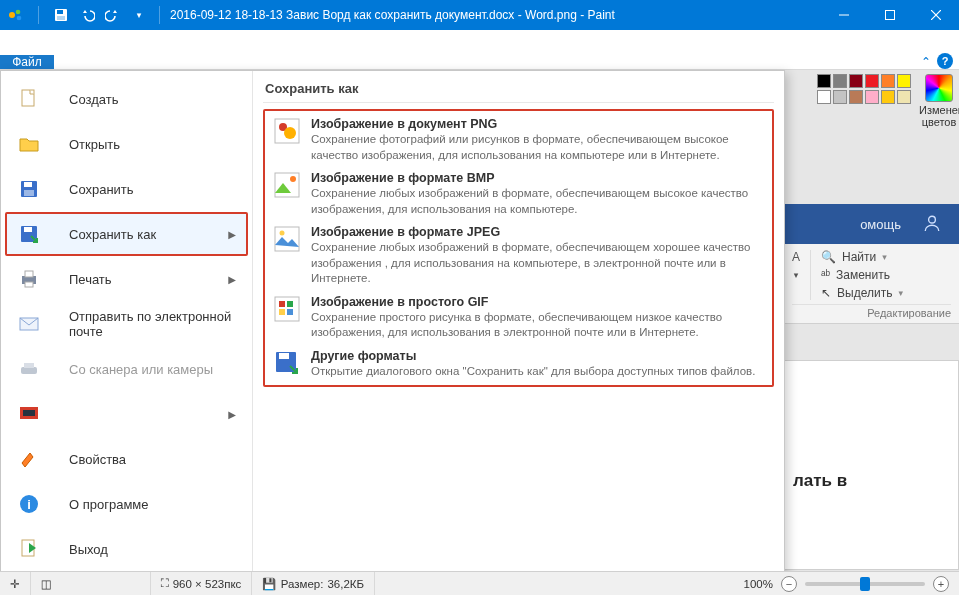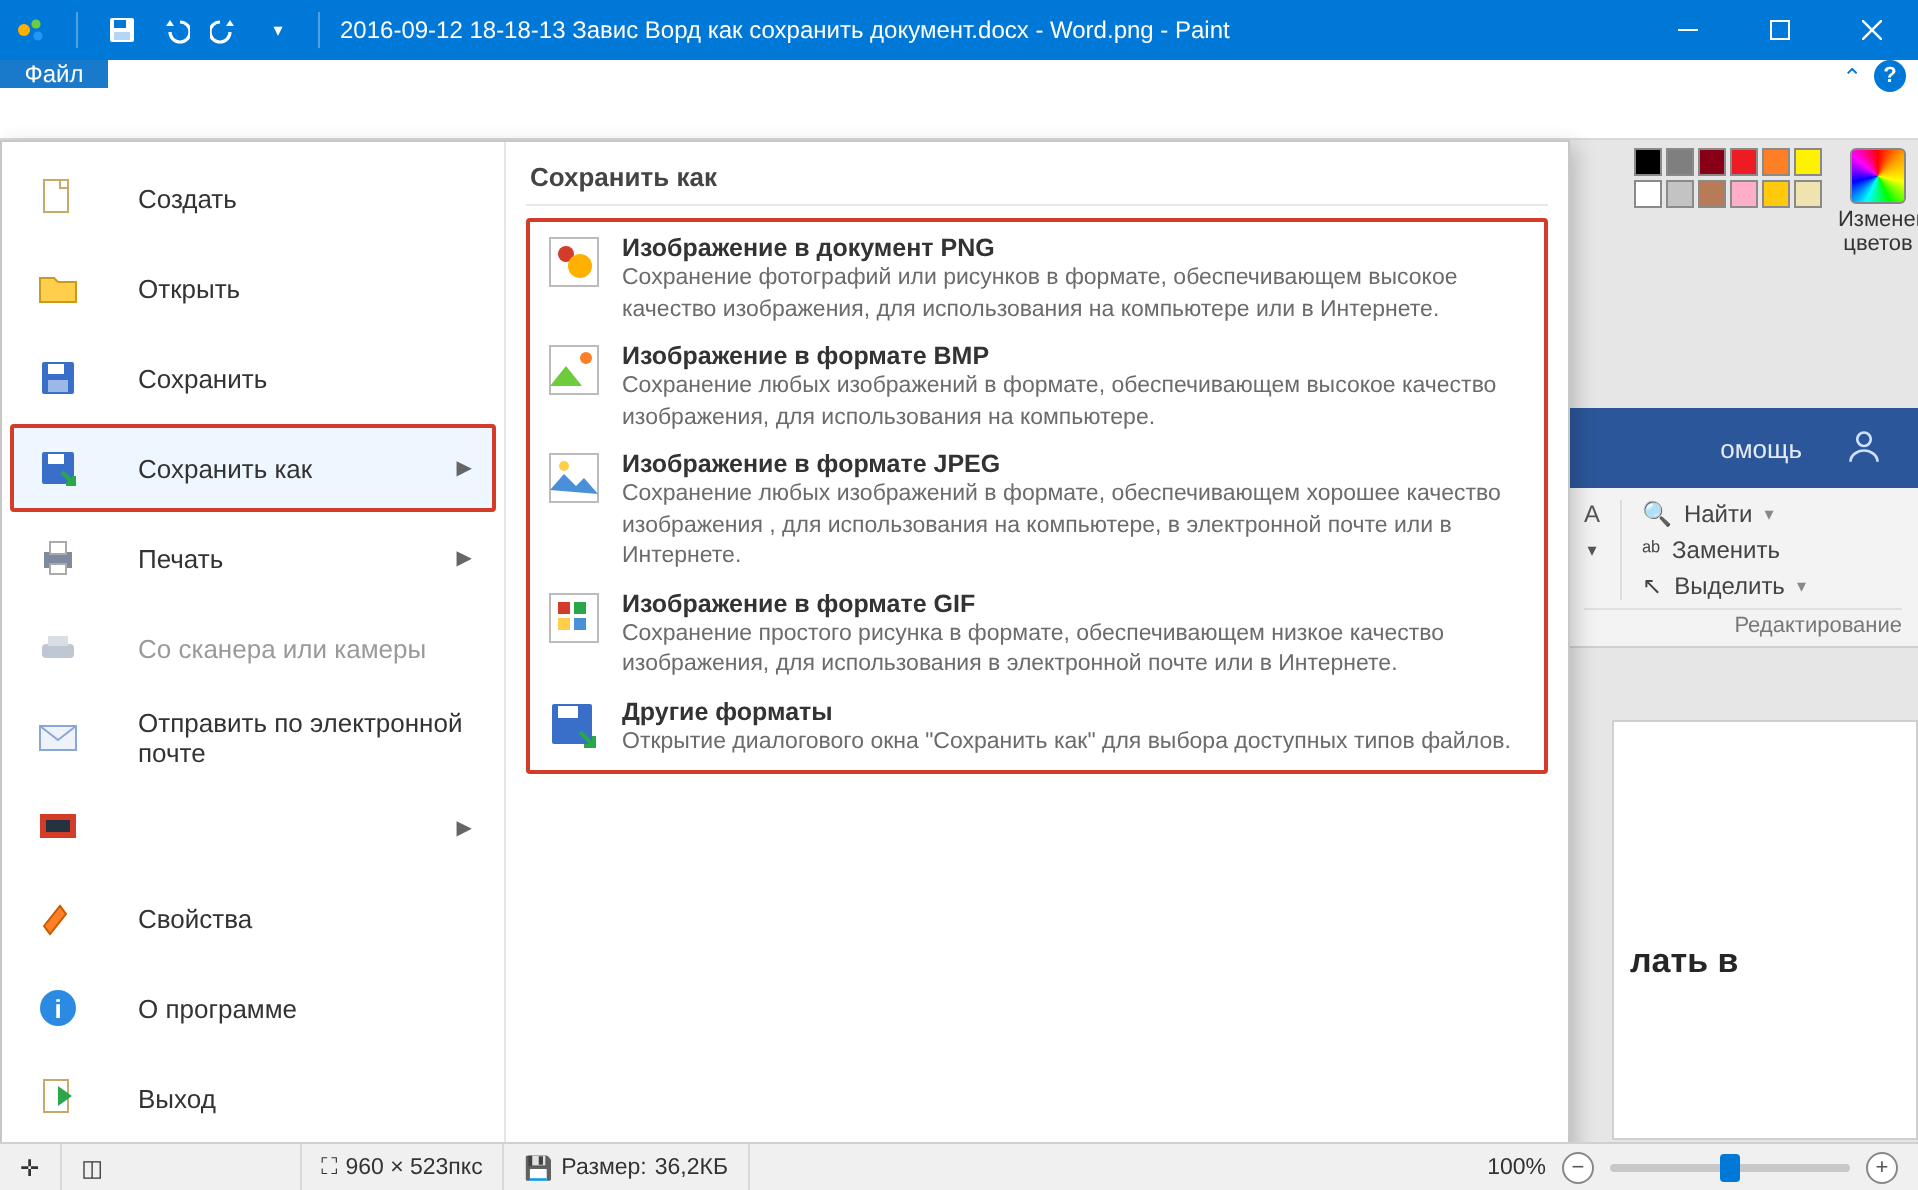--- a/index.html
+++ b/index.html
@@ -8,21 +8,21 @@
 
 .titlebar { height: 30px; background: #0078d7; color: #fff; display: flex; align-items: center; padding: 0; }
 .titlebar .qat { display: flex; align-items: center; gap: 10px; padding: 0 8px; }
 .qat-icon { width:16px; height:16px; display:flex; align-items:center; justify-content:center; font-size:12px; }
 .titlebar .sep { width:1px; height:18px; background: rgba(255,255,255,.3); margin: 0 4px; }
 .titlebar .title { flex: 1; padding-left: 6px; font-size: 12px; white-space: nowrap; overflow: hidden; }
 .titlebar .winctl { display: flex; }
 .titlebar .winctl div { width: 46px; height: 30px; display: flex; align-items: center; justify-content: center; }
 
 
-.tabrow { height: 40px; background:#fff; border-bottom: 1px solid #d9d9d9; display: flex; align-items:flex-start; position:relative; }
+.tabrow { height: 40px; background:#fff; border-bottom: 1px solid #d9d9d9; display: flex; align-items:flex-end; position:relative; }
 .file-tab { background:#1979ca; color:#fff; width:54px; display:flex; align-items:center; justify-content:center; font-size:12px; }
 .tabrow .right-icons { margin-left:auto; display:flex; align-items:center; gap:6px; padding-right:6px; color:#0078d7; }
 .help-circle { width:16px;height:16px;border-radius:50%;background:#0078d7;color:#fff;display:flex;align-items:center;justify-content:center;font-size:11px;font-weight:bold; }
 
 
 .workspace { position: relative; height: 517px; background: #e6e6e6; }
 
 
 .bg-ribbon { position:absolute; top:0; right:0; height:100px; display:flex; align-items:flex-start; padding-top:4px; gap:8px; }
 .swatches { display:grid; grid-template-columns: repeat(6,14px); grid-template-rows: repeat(2,14px); gap:2px; }
@@ -30,21 +30,21 @@
 .edit-colors { width:40px; text-align:center; font-size:11px; color:#333; }
 .edit-colors .rainbow { width:28px; height:28px; margin:0 auto 2px; background: conic-gradient(red,orange,yellow,lime,cyan,blue,magenta,red); border:1px solid #888; border-radius:3px; }
 
 
 .word-header { position:absolute; top:134px; right:0; width:175px; }
 .word-tabs { height:40px; background:#2b579a; color:#e6ecf5; display:flex; align-items:center; justify-content:flex-end; gap:22px; padding-right:18px; font-size:13px; }
 .word-ribbon { background:#f3f3f3; border-bottom:1px solid #d0d0d0; padding:6px 8px 4px 8px; font-size:12px; color:#444; }
 .word-ribbon .col { display:flex; flex-direction:column; gap:4px; }
 .word-ribbon .row { display:flex; align-items:center; gap:6px; }
 .word-ribbon .grp-label { text-align:right; font-size:11px; color:#777; margin-top:4px; border-top:1px solid #e0e0e0; padding-top:2px;}
-.word-canvas { position:absolute; top:290px; right:0; width:153px; height:210px; background:#fff; border:1px solid #cfcfcf; padding:110px 8px 8px 8px; font-size:17px; font-weight:600; color:#262626; }
+.word-canvas { position:absolute; top:290px; right:0; width:175px; height:210px; background:#fff; border:1px solid #cfcfcf; padding:110px 8px 8px 8px; font-size:17px; font-weight:600; color:#262626; }
 
 
 .filemenu { position:absolute; left:0; top:0; width:785px; height:512px; background:#fff; border:1px solid #c7c7c7; box-shadow: 3px 3px 10px rgba(0,0,0,.2); display:flex; }
 .filemenu-left { width:252px; border-right:1px solid #e5e5e5; padding:6px 4px; display:flex; flex-direction:column; gap:1px; }
 .fm-item { display:flex; align-items:center; gap:28px; height:44px; padding:0 10px; border:2px solid transparent; border-radius:2px; color:#333; font-size:13px; position:relative; }
 .fm-item.disabled { color:#9a9a9a; }
 .fm-item.highlight { border-color:#d43c2a; background:#eef6ff; }
 .fm-item .arrow { margin-left:auto; color:#666; font-size:10px; }
 .fm-icon { width:24px; height:24px; display:flex; align-items:center; justify-content:center; }
 .fm-icon svg { width:24px; height:24px; }
@@ -239,37 +239,37 @@
           <span class="fm-icon">
             <svg viewBox="0 0 24 24">
               <rect x="5" y="9" width="14" height="8" fill="#7d8aa0"></rect>
               <rect x="8" y="4" width="8" height="6" fill="#fff" stroke="#aaa"></rect>
               <rect x="8" y="15" width="8" height="5" fill="#fff" stroke="#aaa"></rect>
             </svg>
           </span>
           <span>Печать</span>
           <span class="arrow">▶</span>
         </div>
+        <div class="fm-item">
+          <span class="fm-icon">
+            <svg viewBox="0 0 24 24">
+              <rect x="3" y="6" width="18" height="12" fill="#eef3fb" stroke="#8aa7d6"></rect>
+              <path d="M3 6l9 7 9-7" fill="none" stroke="#8aa7d6"></path>
+            </svg>
+          </span>
+          <span>Отправить по электронной почте</span>
+        </div>
         <div class="fm-item disabled">
           <span class="fm-icon">
             <svg viewBox="0 0 24 24">
               <rect x="4" y="10" width="16" height="7" rx="2" fill="#bfc7d2"></rect>
               <rect x="7" y="6" width="10" height="5" fill="#d9dee6"></rect>
             </svg>
           </span>
           <span>Со сканера или камеры</span>
-        </div>
-        <div class="fm-item">
-          <span class="fm-icon">
-            <svg viewBox="0 0 24 24">
-              <rect x="3" y="6" width="18" height="12" fill="#eef3fb" stroke="#8aa7d6"></rect>
-              <path d="M3 6l9 7 9-7" fill="none" stroke="#8aa7d6"></path>
-            </svg>
-          </span>
-          <span>Отправить по электронной почте</span>
         </div>
         <div class="fm-item">
           <span class="fm-icon">
             <svg viewBox="0 0 24 24">
               <rect x="3" y="5" width="18" height="12" fill="#d43c2a"></rect>
               <rect x="6" y="8" width="12" height="6" fill="#26323f"></rect>
             </svg>
           </span>
           <span class="arrow">▶</span>
         </div>
@@ -346,21 +346,21 @@
             <div class="fmt-icon">
               <svg viewBox="0 0 28 28">
                 <rect x="2" y="2" width="24" height="24" fill="#fff" stroke="#bbb"></rect>
                 <rect x="6" y="6" width="6" height="6" fill="#d43c2a"></rect>
                 <rect x="14" y="6" width="6" height="6" fill="#2aa64b"></rect>
                 <rect x="6" y="14" width="6" height="6" fill="#ffcf4b"></rect>
                 <rect x="14" y="14" width="6" height="6" fill="#4a90d9"></rect>
               </svg>
             </div>
             <div class="fmt-text">
-              <div class="t">Изображение в формате GIF</div>
+              <div class="t">Изображение в простого GIF</div>
               <div class="d">Сохранение простого рисунка в формате, обеспечивающем низкое качество изображения, для использования в электронной почте или в Интернете.</div>
             </div>
           </div>
           <div class="fmt-item">
             <div class="fmt-icon">
               <svg viewBox="0 0 28 28">
                 <rect x="3" y="3" width="20" height="20" rx="1" fill="#3a6fc9"></rect>
                 <rect x="6" y="4" width="10" height="6" fill="#fff"></rect>
                 <path d="M17 17l7 7M24 19v5h-5" stroke="#2aa64b" stroke-width="2" fill="none"></path>
               </svg>

